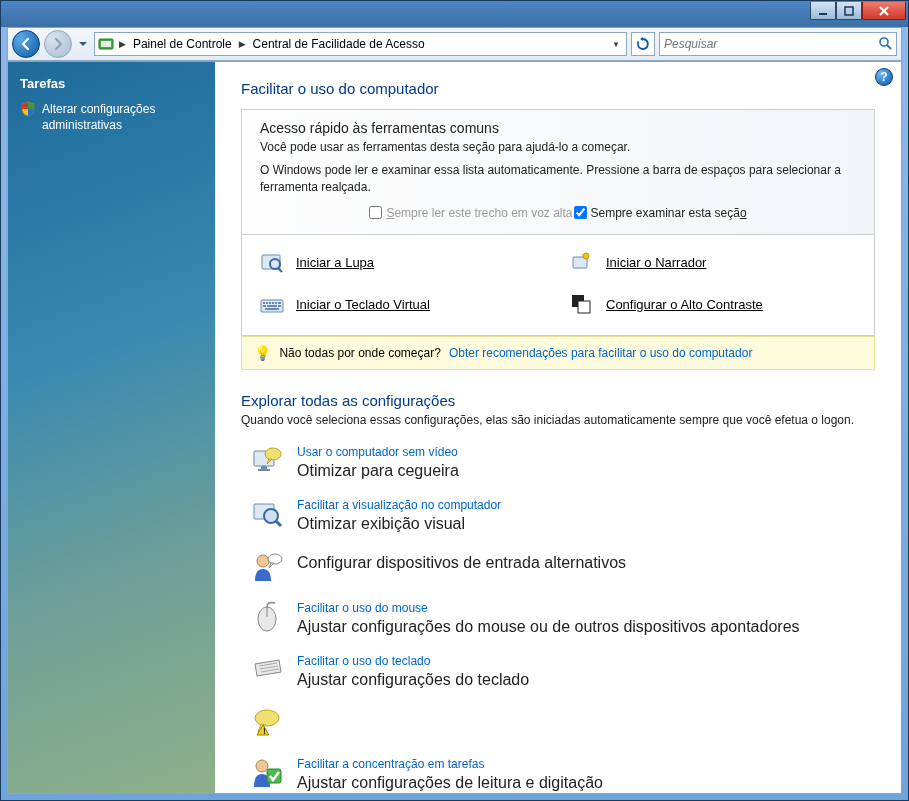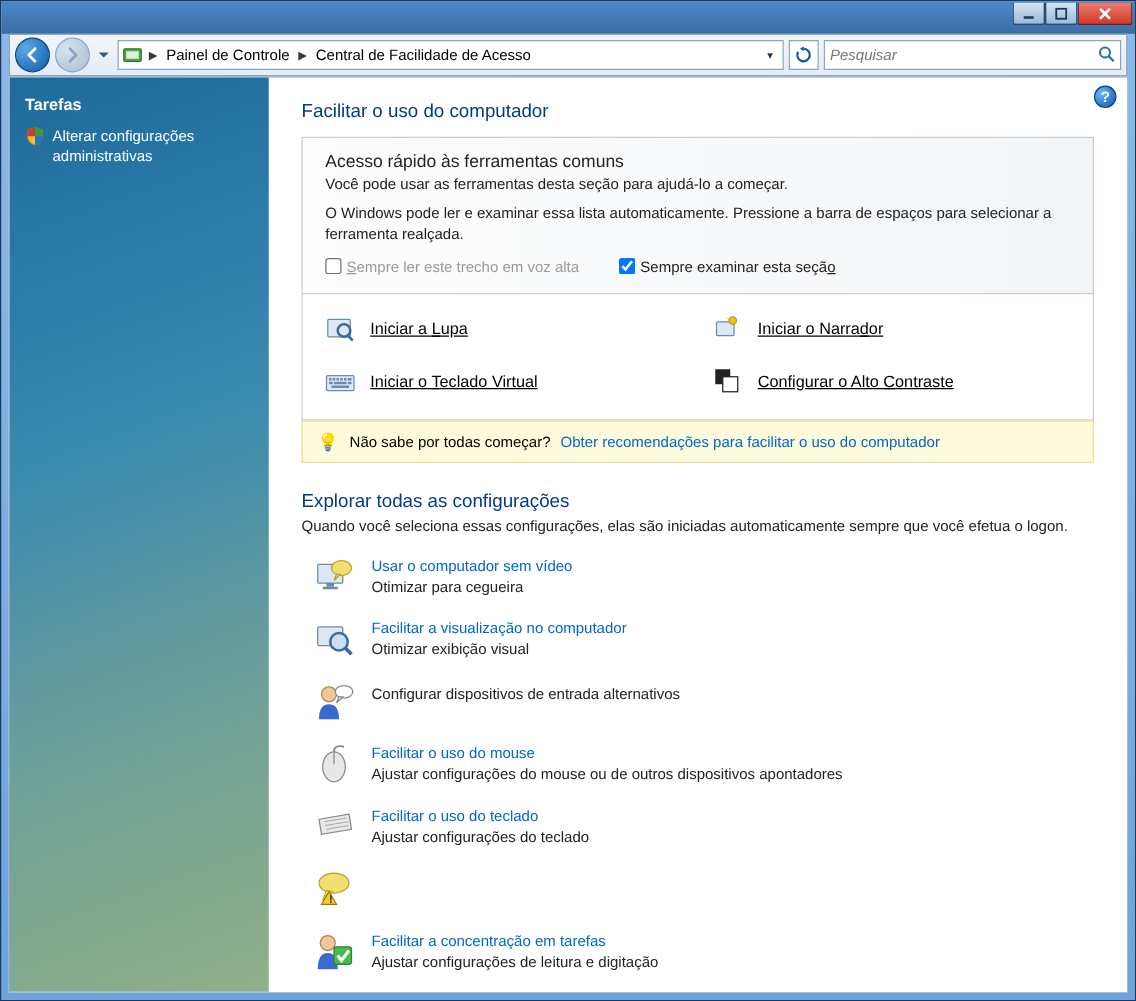--- a/index.html
+++ b/index.html
@@ -149,21 +149,21 @@
   }
   .page-title { color:#003a8c; font-size:15px; font-weight:400; margin-bottom:12px;}
   .quickbox {
     border:1px solid #c8cfd6;
     background: linear-gradient(90deg,#fdfdfd 0%, #f2f5f8 100%);
     padding:10px 18px 14px 18px;
   }
   .qb-title { font-size:14px; color:#222; margin-bottom:4px;}
   .qb-sub { font-size:12px; color:#222; margin-bottom:8px;}
   .qb-note { font-size:12px; color:#222; margin-bottom:10px; line-height:1.4;}
-  .qb-checks { display:flex; gap:32px; font-size:12px; color:#666; align-items:center;}
+  .qb-checks { display:flex; gap:1px; font-size:12px; color:#666; align-items:center;justify-content:center;}
   .chk { display:flex; align-items:center; gap:4px;}
   .chk input { width:13px; height:13px; }
   .chk label u{ text-decoration:underline; }
   .chk.disabled label{ color:#9a9a9a; }
 
   .tools-grid {
     border:1px solid #c8cfd6; border-top:none;
     padding:16px 18px 18px 18px;
     display:grid;
     grid-template-columns: 1fr 1fr;
@@ -186,21 +186,21 @@
   }
   .hintbar a { color:#0066cc; text-decoration:none; cursor:pointer;}
   .bulb{ color:#f0c020; font-size:14px;}
 
   .section-title { color:#003a8c; font-size:15px; margin-top:22px; margin-bottom:4px;}
   .section-sub { font-size:12px; margin-bottom:18px; color:#222;}
   .settings-list { display:flex; flex-direction:column; gap:18px; padding-left:10px;}
   .setting { display:flex; gap:14px; align-items:flex-start;}
   .setting-icon{ width:32px; height:32px; flex-shrink:0; display:flex;align-items:center;justify-content:center;}
   .setting-text a{ color:#0066cc; text-decoration:none; font-size:12px; cursor:pointer;}
-  .setting-text .desc{ font-size:12px; color:#222; margin-top:3px;}
+  .setting-text .desc{ font-size:16px; color:#222; margin-top:3px;}
 </style>
 </head>
 <body>
 
 <div class="titlebar">
   <div class="win-buttons">
     <div class="win-btn min">
       <svg width="10" height="10">
           <rect x="1" y="7" width="8" height="2" fill="currentColor"></rect>
         </svg>
@@ -349,21 +349,21 @@
             <rect x="2" y="2" width="12" height="12" fill="#222"></rect>
             <rect x="8" y="8" width="12" height="12" fill="#fff" stroke="#222"></rect>
           </svg>
         </span>
         <span>Configurar o Alto <u>C</u>ontraste</span>
       </div>
     </div>
 
     <div class="hintbar">
       <span class="bulb">💡</span>
-      <span>Não sabe por todas começar?</span>
+      <span>Não todas por onde começar?</span>
       <a>Obter recomendações para facilitar o uso do computador</a>
     </div>
 
     <div class="section-title">Explorar todas as configurações</div>
     <div class="section-sub">Quando você seleciona essas configurações, elas são iniciadas automaticamente sempre que você efetua o logon.</div>
 
     <div class="settings-list">
 
       <div class="setting">
         <span class="setting-icon">

